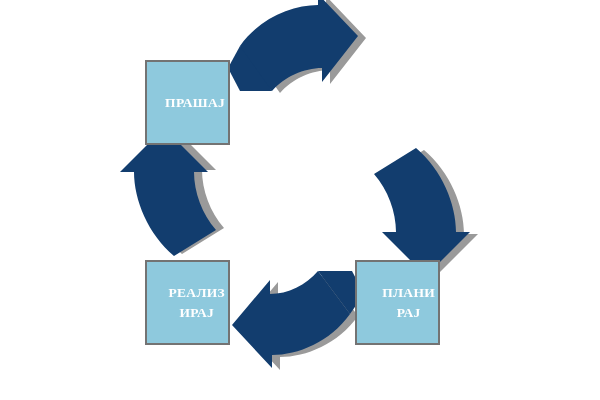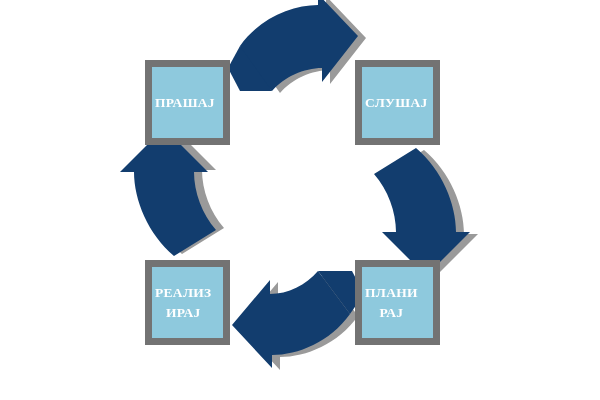--- a/index.html
+++ b/index.html
@@ -24,25 +24,25 @@
     left: 0;
     top: 0;
     width: 600px;
     height: 400px;
   }
   .step-box {
     position: absolute;
     width: 85px;
     height: 85px;
     background: #8ec9dd;
-    border: 7px solid #737373;
+    border: 2px solid #737373;
     box-sizing: border-box;
     display: flex;
     align-items: center;
-    justify-content: flex-start;
+    justify-content: flex-end;
     z-index: 5;
   }
   .step-label {
     color: #ffffff;
     font-family: "Liberation Serif", "DejaVu Serif", serif;
     font-weight: bold;
     font-size: 13.5px;
     line-height: 1.45;
     text-align: center;
     letter-spacing: 0.3px;
@@ -148,23 +148,20 @@
                C 194 192, 202 214, 216 230
                Z"></path>
     </g>
 
   </svg>
 
   <div class="step-box" id="box-ask">
     <span class="step-label">ПРАШАЈ</span>
   </div>
 
-  <div class="step-box" id="box-listen">
-    <span class="step-label">СЛУШАЈ</span>
-  </div>
 
   <div class="step-box" id="box-realize">
     <span class="step-label">РЕАЛИЗ
 ИРАЈ</span>
   </div>
 
   <div class="step-box" id="box-plan">
     <span class="step-label">ПЛАНИ
 РАЈ</span>
   </div>

